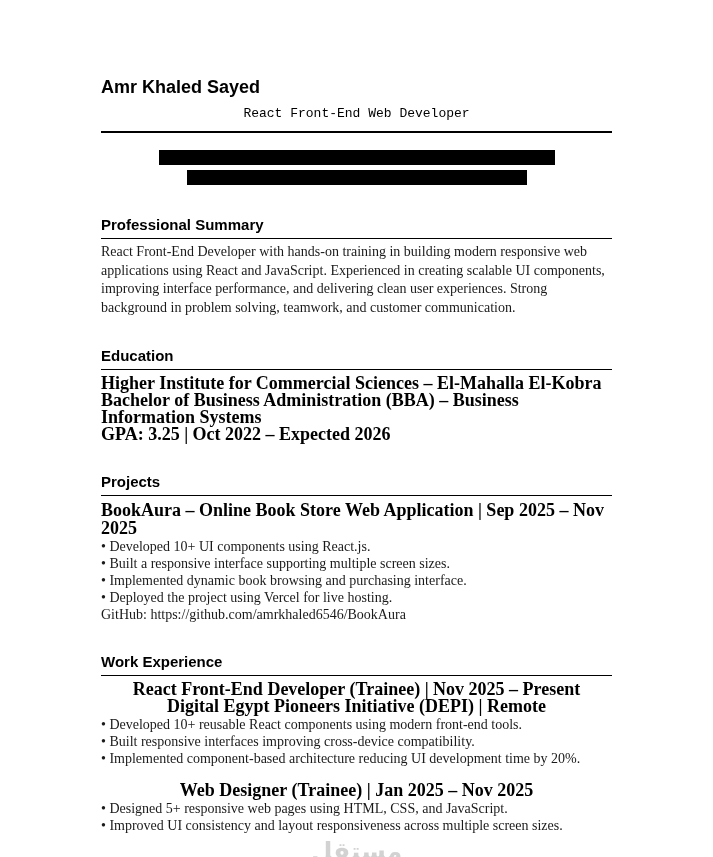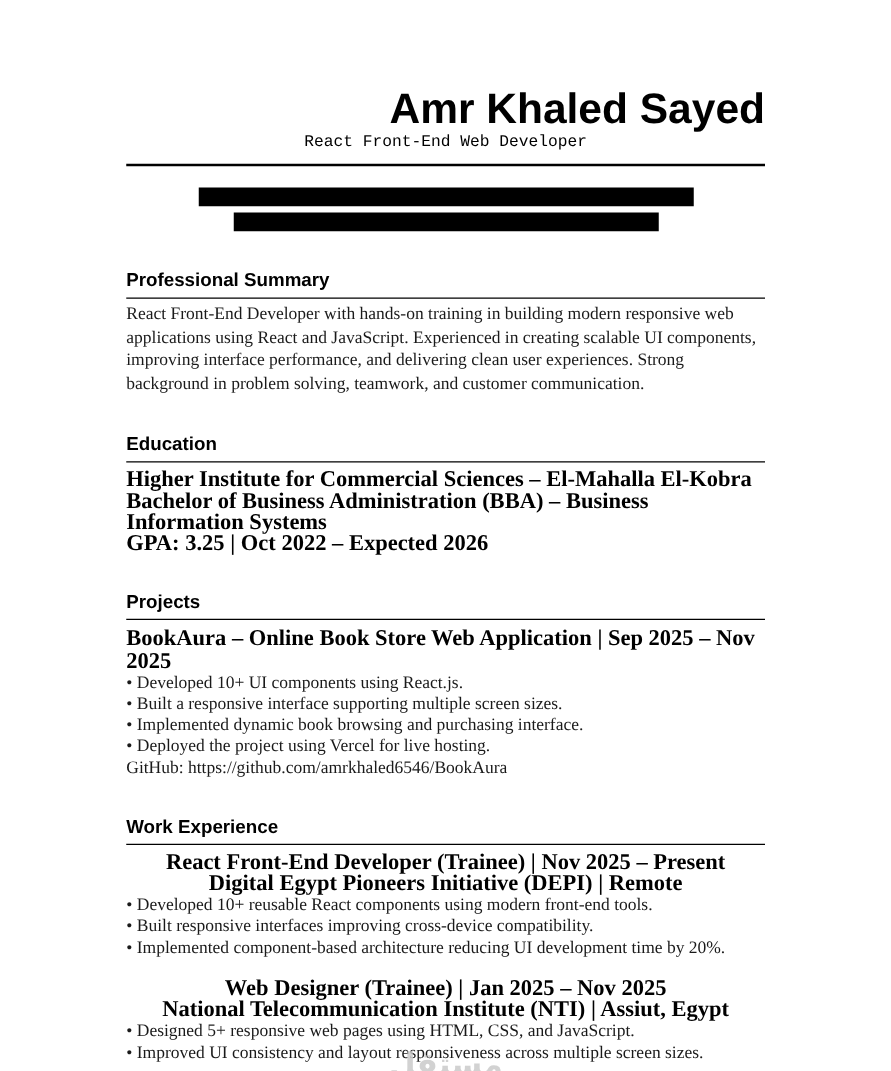--- a/index.html
+++ b/index.html
@@ -20,23 +20,23 @@
   }
   .content {
     width: 511px;
     margin: 0 auto;
   }
 
   
   .resume-name {
     font-family: "Liberation Sans", sans-serif;
     font-weight: 600;
-    font-size: 34px;
+    font-size: 18px;
     line-height: 31px;
-    text-align: right;
+    text-align: left;
     color: #000;
   }
   .resume-subtitle {
     font-family: Liberation Mono, monospace;
     font-size: 13px;
     line-height: 16px;
     text-align: center;
     color: #000;
     margin-top: 3px;
   }
@@ -171,21 +171,20 @@
         <div class="bold-line">Digital Egypt Pioneers Initiative (DEPI) | Remote</div>
         <div class="bullets">
           <div class="bullet">Developed 10+ reusable React components using modern front-end tools.</div>
           <div class="bullet">Built responsive interfaces improving cross-device compatibility.</div>
           <div class="bullet">Implemented component-based architecture reducing UI development time by 20%.</div>
         </div>
       </div>
 
       <div class="job">
         <div class="bold-line">Web Designer (Trainee) | Jan 2025 – Nov 2025</div>
-        <div class="bold-line">National Telecommunication Institute (NTI) | Assiut, Egypt</div>
         <div class="bullets">
           <div class="bullet">Designed 5+ responsive web pages using HTML, CSS, and JavaScript.</div>
           <div class="bullet">Improved UI consistency and layout responsiveness across multiple screen sizes.</div>
         </div>
       </div>
     </div>
 
   </div>
 
   <div class="watermark">

